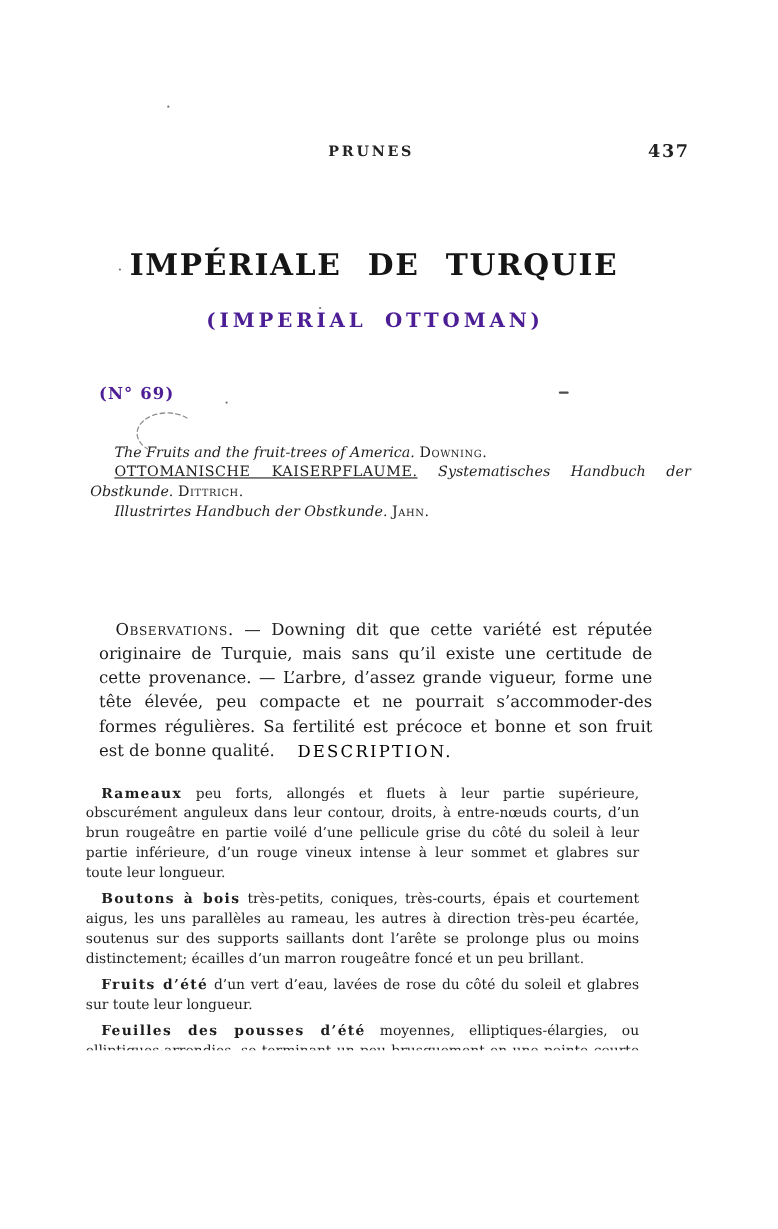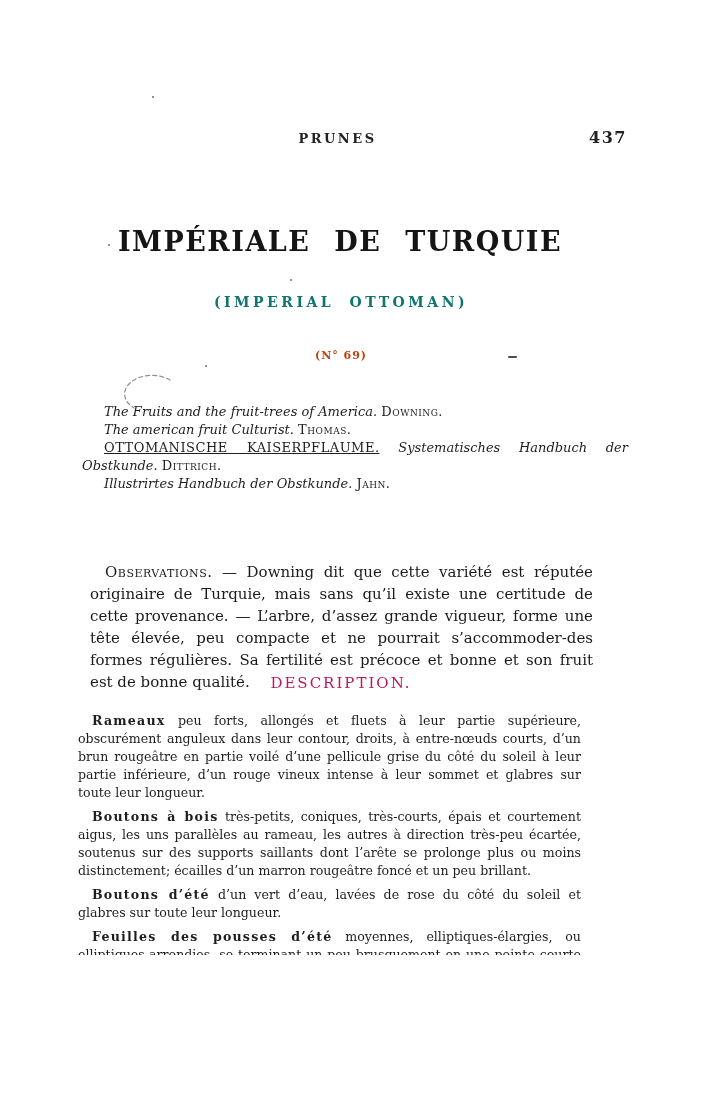--- a/index.html
+++ b/index.html
@@ -29,31 +29,31 @@
   
   .title {
     position: absolute; top: 211px; left: 60px; width: 560px;
     text-align: center;
     font-size: 27px; font-weight: bold;
     letter-spacing: 1.5px; word-spacing: 13px;
     color: #151515;
     margin-top: 15px;
   }
   .subtitle {
-    position: absolute; top: 294px; left: 90px; width: 502px;
+    position: absolute; top: 281px; left: 90px; width: 502px;
     text-align: center;
-    font-size: 14px; font-weight: bold;
+    font-size: 18px; font-weight: bold;
     letter-spacing: 3.5px; word-spacing: 7px;
-    color: #0f766e;
+    color: #4c1d95;
   }
   .variety-number {
     position: absolute; top: 349px; left: 90px; width: 502px;
-    text-align: center;
-    font-size: 11px; font-weight: bold; letter-spacing: 1px;
-    color: #c2410c;
+    text-align: left;
+    font-size: 15px; font-weight: bold; letter-spacing: 1px;
+    color: #4c1d95;
   }
 
   
   .bibliography {
     position: absolute; top: 403px; left: 82px; width: 546px;
     font-size: 13px; line-height: 18px;
   }
   .ref { margin: 0; text-indent: 22px; text-align: justify; }
   .ref-caps { letter-spacing: 0.5px; text-decoration: underline; }
   .ref-title { font-style: italic; }
@@ -67,21 +67,21 @@
     color: #1b1b1b;
     margin-top: 28px;
   }
   .obs-lead { font-variant: small-caps; letter-spacing: 0.5px; }
 
   
   .section-heading {
     position: absolute; top: 674px; left: 90px; width: 502px;
     text-align: center;
     font-size: 15px; letter-spacing: 2px;
-    color: #be185d;
+    color: #000000;
   }
   .description {
     position: absolute; top: 712px; left: 78px; width: 503px;
     font-size: 12.6px; line-height: 18px;
   }
   .desc { margin: 0 0 6px 0; text-indent: 14px; text-align: justify; }
   .lead-word { font-weight: bold; letter-spacing: 1.2px; }
 
   .signature {
     text-align: center; padding-right: 54px;
@@ -107,36 +107,35 @@
 
   <div class="running-title">PRUNES</div>
   <div class="page-number">437</div>
 
   <div class="title">IMPÉRIALE DE TURQUIE</div>
   <div class="subtitle">(IMPERIAL OTTOMAN)</div>
   <div class="variety-number">(N° 69)</div>
 
   <div class="bibliography">
     <p class="ref"><span class="ref-caps"></span><span class="ref-title">The Fruits and the fruit-trees of America.</span> <span class="ref-author">Downing.</span></p>
-    <p class="ref"><span class="ref-caps"></span><span class="ref-title">The american fruit Culturist.</span> <span class="ref-author">Thomas.</span></p>
     <p class="ref"><span class="ref-caps">OTTOMANISCHE KAISERPFLAUME.</span> <span class="ref-title">Systematisches Handbuch der Obstkunde.</span> <span class="ref-author">Dittrich.</span></p>
     <p class="ref"><span class="ref-caps"></span><span class="ref-title">Illustrirtes Handbuch der Obstkunde.</span> <span class="ref-author">Jahn.</span></p>
   </div>
 
   <div class="observations">
     <span class="obs-lead">Observations.</span>
     <span>— Downing dit que cette variété est réputée originaire de Turquie, mais sans qu’il existe une certitude de cette provenance. — L’arbre, d’assez grande vigueur, forme une tête élevée, peu compacte et ne pourrait s’accommoder-des formes régulières. Sa fertilité est précoce et bonne et son fruit est de bonne qualité.</span>
   </div>
 
   <div class="section-heading">DESCRIPTION.</div>
 
   <div class="description">
     <p class="desc"><span class="lead-word">Rameaux</span> <span>peu forts, allongés et fluets à leur partie supérieure, obscurément anguleux dans leur contour, droits, à entre-nœuds courts, d’un brun rougeâtre en partie voilé d’une pellicule grise du côté du soleil à leur partie inférieure, d’un rouge vineux intense à leur sommet et glabres sur toute leur longueur.</span></p>
     <p class="desc"><span class="lead-word">Boutons à bois</span> <span>très-petits, coniques, très-courts, épais et courtement aigus, les uns parallèles au rameau, les autres à direction très-peu écartée, soutenus sur des supports saillants dont l’arête se prolonge plus ou moins distinctement; écailles d’un marron rougeâtre foncé et un peu brillant.</span></p>
-    <p class="desc"><span class="lead-word">Boutons d’été</span> <span>d’un vert d’eau, lavées de rose du côté du soleil et glabres sur toute leur longueur.</span></p>
+    <p class="desc"><span class="lead-word">Fruits d’été</span> <span>d’un vert d’eau, lavées de rose du côté du soleil et glabres sur toute leur longueur.</span></p>
     <p class="desc"><span class="lead-word">Feuilles des pousses d’été</span> <span>moyennes, elliptiques-élargies, ou elliptiques-arrondies, se terminant un peu brusquement en une pointe courte et obtuse, à peine repliées sur leur nervure médiane ou presque planes, à peine arquées, parfois très-largement ondulées dans leur contour, bordées de dents profondes, surdentées</span></p>
     <div class="signature">18</div>
   </div>
 
   <svg class="pencil-arc" width="58" height="44" viewBox="0 0 58 44">
     <path d="M 52 10 A 25 17 0 1 0 16 38" fill="none" stroke="#8f8f8f" stroke-width="1.2" stroke-dasharray="4 3" stroke-linecap="round"></path>
   </svg>
   <div class="stray-dash"></div>
 
   <div class="speck" style="left:152px; top:96px;"></div>

